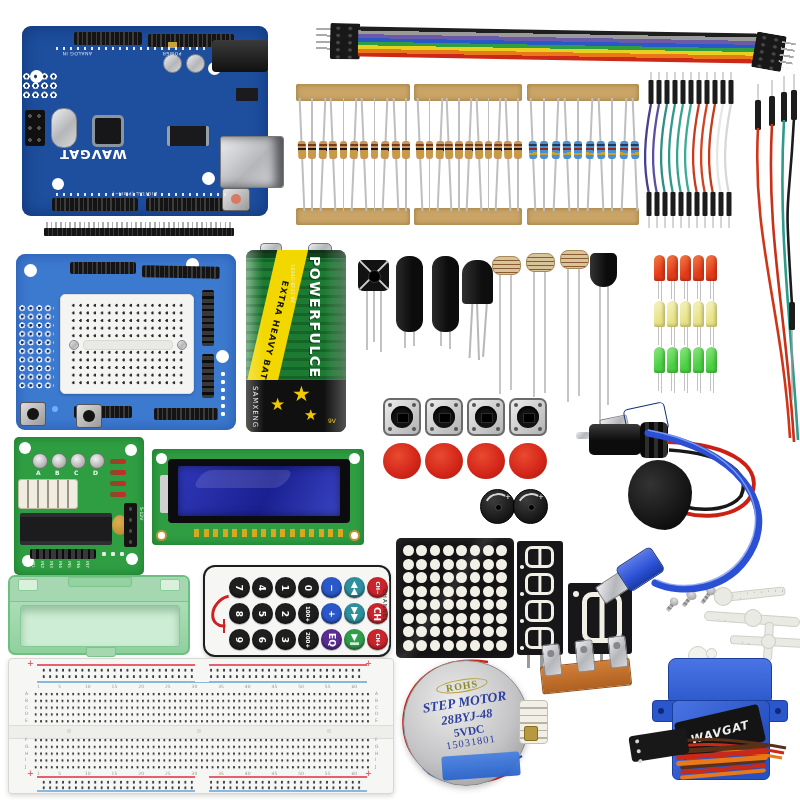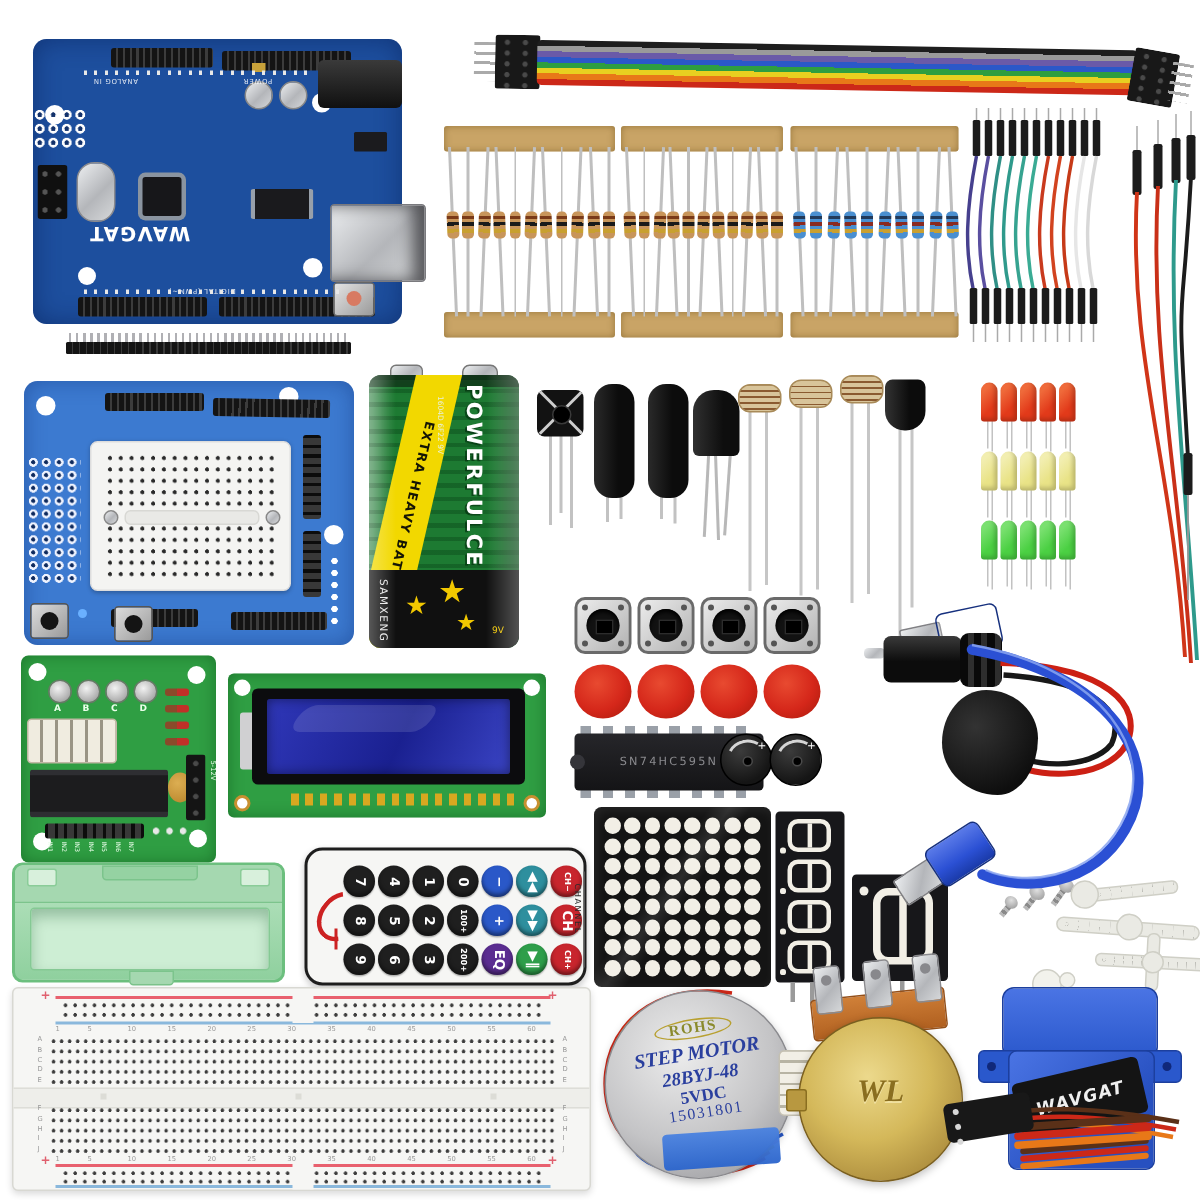--- a/index.html
+++ b/index.html
@@ -158,28 +158,20 @@
     <div class="abs" style="left:18px;top:14px;width:1.7px;height:132px;background:#c6c6c6;"></div>
     <div class="abs" style="left:0;top:0;width:27px;height:17px;border-radius:8px;background:#d8c49a;border:1px solid #a88a58;background-image:repeating-linear-gradient(180deg,transparent 0 3px,#8a5a30 3px 4px);"></div>
   </div>
   <div class="abs" style="left:590px;top:253px;width:28px;height:180px;">
     <div class="abs" style="left:9px;top:32px;width:1.7px;height:140px;background:#c6c6c6;"></div>
     <div class="abs" style="left:17px;top:32px;width:1.7px;height:120px;background:#c6c6c6;"></div>
     <div class="abs" style="left:13px;top:168px;width:7px;height:7px;border:1.6px solid #c0c0c0;border-radius:50%;background:transparent;"></div>
     <div class="abs" style="left:0;top:0;width:27px;height:34px;background:linear-gradient(90deg,#333,#0c0c0c 60%);border-radius:5px 5px 13px 13px;"></div>
   </div>
 
-  <div class="abs" style="left:383px;top:489px;width:126px;height:40px;">
-    <div class="abs" style="left:4px;top:-5px;width:118px;height:7px;background:repeating-linear-gradient(90deg,#9aa0a8 0 7px,transparent 7px 14.8px);"></div>
-    <div class="abs" style="left:4px;top:36px;width:118px;height:7px;background:repeating-linear-gradient(90deg,#9aa0a8 0 7px,transparent 7px 14.8px);"></div>
-    <div class="abs" style="left:0;top:0;width:126px;height:38px;background:linear-gradient(180deg,#26262a,#141416);border-radius:3px;display:flex;align-items:center;justify-content:center;">
-      <span class="t" style="position:static;font-size:7.5px;color:#8a8a8e;letter-spacing:1.5px;">SN74HC595N</span>
-    </div>
-    <div class="abs" style="left:-3px;top:14px;width:10px;height:10px;border-radius:50%;background:#35353a;"></div>
-  </div>
   <div class="abs" style="left:480px;top:489px;width:33px;height:33px;border-radius:50%;background:radial-gradient(circle at 38% 32%,#3c3c3c,#151515 70%);border:1px solid #000;">
     <div class="abs" style="left:3px;top:3px;width:25px;height:25px;border-radius:50%;border:2px solid transparent;border-top-color:rgba(255,255,255,.8);transform:rotate(-15deg);"></div>
     <span class="t" style="left:24px;top:4px;font-size:7px;color:#fff;">+</span>
     <div class="abs" style="left:14px;top:14px;width:5px;height:5px;border-radius:50%;background:#000;border:1px solid #4a4a4a;"></div>
   </div>
   <div class="abs" style="left:513px;top:489px;width:33px;height:33px;border-radius:50%;background:radial-gradient(circle at 38% 32%,#3c3c3c,#151515 70%);border:1px solid #000;">
     <div class="abs" style="left:3px;top:3px;width:25px;height:25px;border-radius:50%;border:2px solid transparent;border-top-color:rgba(255,255,255,.8);transform:rotate(-15deg);"></div>
     <span class="t" style="left:24px;top:4px;font-size:7px;color:#fff;">+</span>
     <div class="abs" style="left:14px;top:14px;width:5px;height:5px;border-radius:50%;background:#000;border:1px solid #4a4a4a;"></div>
   </div>
@@ -554,23 +546,20 @@
 
   <div class="abs" style="left:541px;top:662px;width:88px;height:26px;background:linear-gradient(180deg,#d08038,#b06020);border:1px solid #94501a;border-radius:3px;transform:rotate(-6deg);"></div>
   <div class="abs met" style="left:543px;top:644px;width:16px;height:30px;border:1px solid #8a8a8e;border-radius:3px;transform:rotate(-6deg);">
     <div class="abs" style="left:4px;top:5px;width:7px;height:7px;border-radius:50%;background:#88888c;"></div>
   </div>
   <div class="abs met" style="left:576px;top:640px;width:16px;height:30px;border:1px solid #8a8a8e;border-radius:3px;transform:rotate(-6deg);">
     <div class="abs" style="left:4px;top:5px;width:7px;height:7px;border-radius:50%;background:#88888c;"></div>
   </div>
   <div class="abs met" style="left:609px;top:636px;width:16px;height:30px;border:1px solid #8a8a8e;border-radius:3px;transform:rotate(-6deg);">
     <div class="abs" style="left:4px;top:5px;width:7px;height:7px;border-radius:50%;background:#88888c;"></div>
-  </div>
-  <div class="abs" style="left:532px;top:678px;width:108px;height:108px;border-radius:50%;background:radial-gradient(circle at 42% 36%,#ecd98c,#d4b85a 45%,#ab8b3c 82%,#8e7028 100%);border:1px solid #7a5f20;box-shadow:0 2px 6px rgba(0,0,0,.25);">
-    <span class="t" style="left:0;top:38px;width:108px;text-align:center;font-family:'Liberation Serif','DejaVu Serif',serif;font-style:italic;font-weight:bold;font-size:21px;color:#8a6e20;text-shadow:0 1px 0 #f0e0a0;">WL</span>
   </div>
   <div class="abs" style="left:524px;top:726px;width:12px;height:13px;background:#b89840;border:1px solid #8a6e20;border-radius:2px;"></div>
 
   <div class="abs" style="left:688px;top:646px;width:18px;height:18px;border-radius:50%;background:#f2f2ec;border:1px solid #cfcfc6;"></div>
   <div class="abs" style="left:706px;top:648px;width:9px;height:9px;border-radius:50%;background:#f2f2ec;border:1px solid #cfcfc6;"></div>
   <div class="abs" style="left:668px;top:658px;width:102px;height:46px;background:linear-gradient(180deg,#4a74e4,#2a58cc);border-radius:8px;border:1px solid #1c3f9e;"></div>
   <div class="abs" style="left:652px;top:700px;width:134px;height:20px;background:#2a58cc;border-radius:4px;border:1px solid #1c3f9e;">
     <div class="abs" style="left:5px;top:7px;width:6px;height:6px;border-radius:50%;background:#10287a;"></div>
     <div class="abs" style="left:122px;top:7px;width:6px;height:6px;border-radius:50%;background:#10287a;"></div>
   </div>

